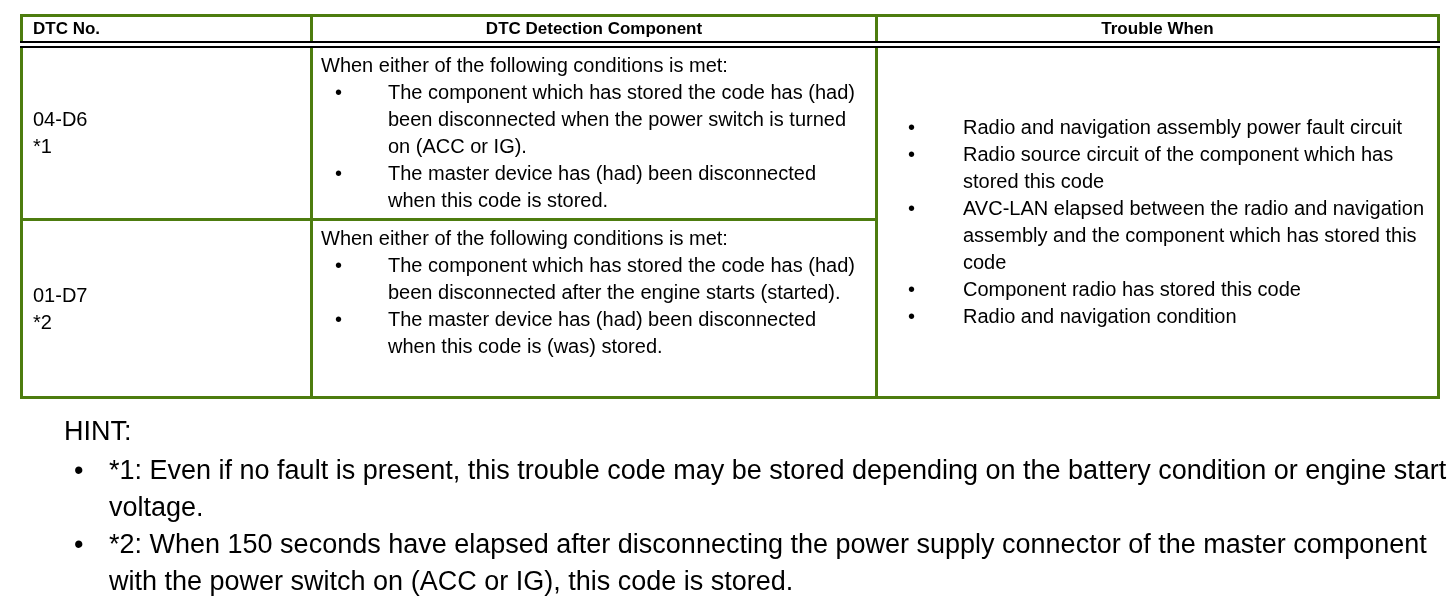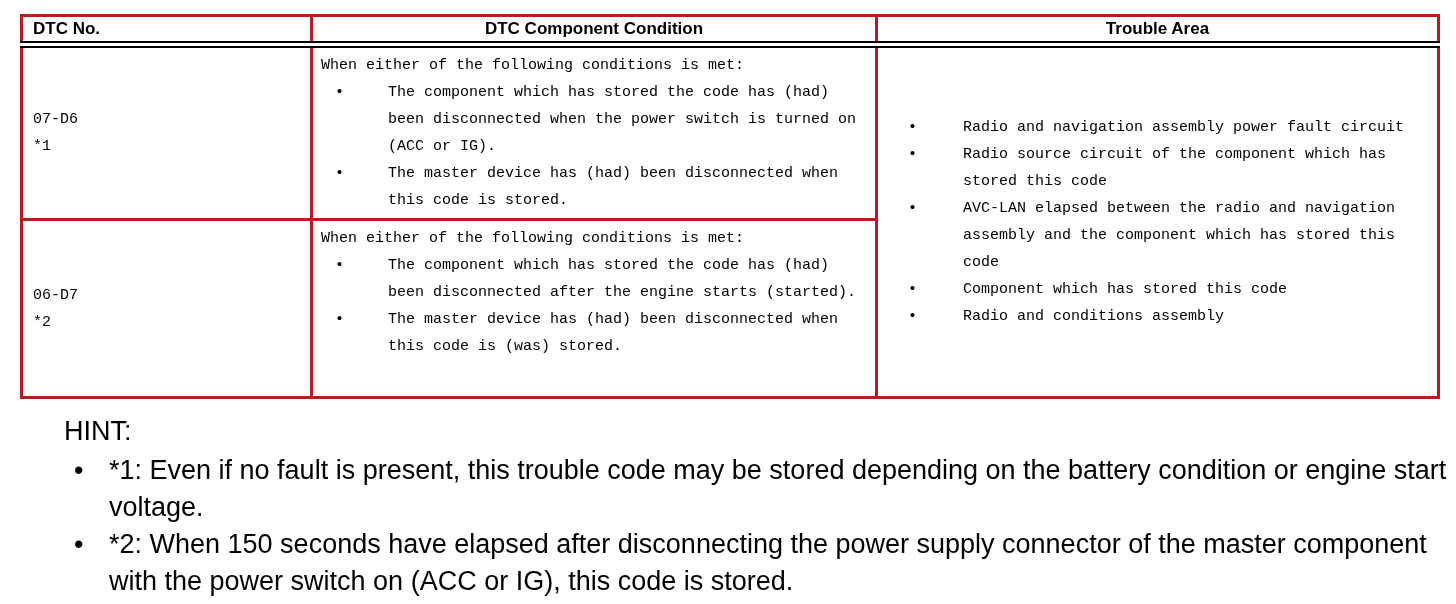--- a/index.html
+++ b/index.html
@@ -19,42 +19,41 @@
   }
   table.dtc-table {
     border-collapse: collapse;
     table-layout: fixed;
     width: 1417px;
   }
   col.c1 { width: 290px; }
   col.c2 { width: 565px; }
   col.c3 { width: 562px; }
   th, td {
-    border: 3px solid #b91c1c;
+    border: 3px solid #4d7c0f;
     box-sizing: border-box;
   }
   thead th {
     border-bottom: 7px double #000000;
     font-size: 17px;
     font-weight: bold;
     height: 28px;
     padding: 2px 8px;
     text-align: center;
     vertical-align: middle;
   }
   thead th.h-left {
     text-align: left;
     padding-left: 10px;
   }
   tbody td {
-    font-size: 15px;
+    font-size: 20px;
     line-height: 27px;
     vertical-align: top;
     padding: 0;
-    font-family: Liberation Mono, monospace;
   }
   td.dtc-cell {
     vertical-align: middle;
     padding-left: 10px;
   }
   tr.r1 td { height: 172px; }
   tr.r2 td { height: 178px; }
   td.cond-cell { padding: 4px 8px 4px 8px; }
   td.area-cell {
     vertical-align: middle;
@@ -94,28 +93,28 @@
 
   <table class="dtc-table">
     <colgroup>
         <col class="c1">
         <col class="c2">
         <col class="c3">
       </colgroup>
     <thead>
       <tr>
         <th class="h-left">DTC No.</th>
-        <th>DTC Component Condition</th>
-        <th>Trouble Area</th>
+        <th>DTC Detection Component</th>
+        <th>Trouble When</th>
       </tr>
     </thead>
     <tbody>
       <tr class="r1">
         <td class="dtc-cell">
-          <div>07-D6</div>
+          <div>04-D6</div>
           <div>*1</div>
         </td>
         <td class="cond-cell">
           <div class="intro">When either of the following conditions is met:</div>
           <div class="li">
             <span class="bullet">•</span>
             <span class="li-text">The component which has stored the code has (had) been disconnected when the power switch is turned on (ACC or IG).</span>
           </div>
           <div class="li">
             <span class="bullet">•</span>
@@ -130,31 +129,31 @@
           <div class="li">
             <span class="bullet">•</span>
             <span class="li-text">Radio source circuit of the component which has stored this code</span>
           </div>
           <div class="li">
             <span class="bullet">•</span>
             <span class="li-text">AVC-LAN elapsed between the radio and navigation assembly and the component which has stored this code</span>
           </div>
           <div class="li">
             <span class="bullet">•</span>
-            <span class="li-text">Component which has stored this code</span>
+            <span class="li-text">Component radio has stored this code</span>
           </div>
           <div class="li">
             <span class="bullet">•</span>
-            <span class="li-text">Radio and conditions assembly</span>
+            <span class="li-text">Radio and navigation condition</span>
           </div>
         </td>
       </tr>
       <tr class="r2">
         <td class="dtc-cell">
-          <div>06-D7</div>
+          <div>01-D7</div>
           <div>*2</div>
         </td>
         <td class="cond-cell">
           <div class="intro">When either of the following conditions is met:</div>
           <div class="li">
             <span class="bullet">•</span>
             <span class="li-text">The component which has stored the code has (had) been disconnected after the engine starts (started).</span>
           </div>
           <div class="li">
             <span class="bullet">•</span>

